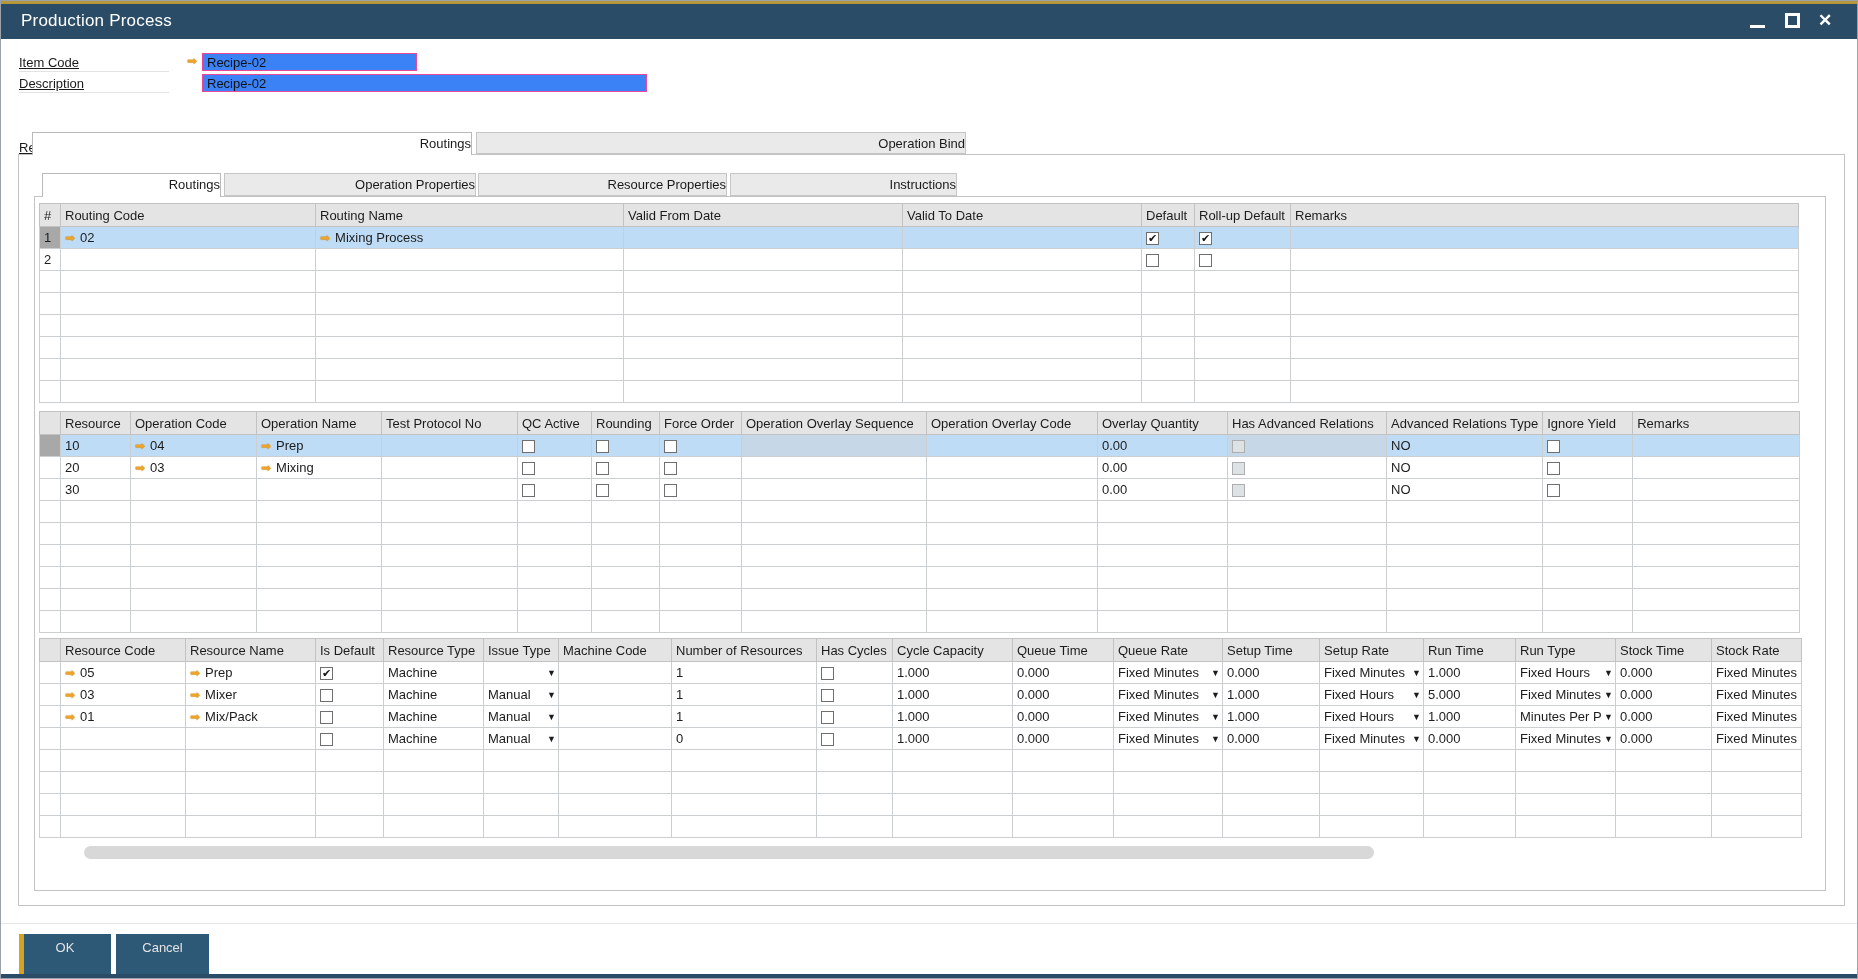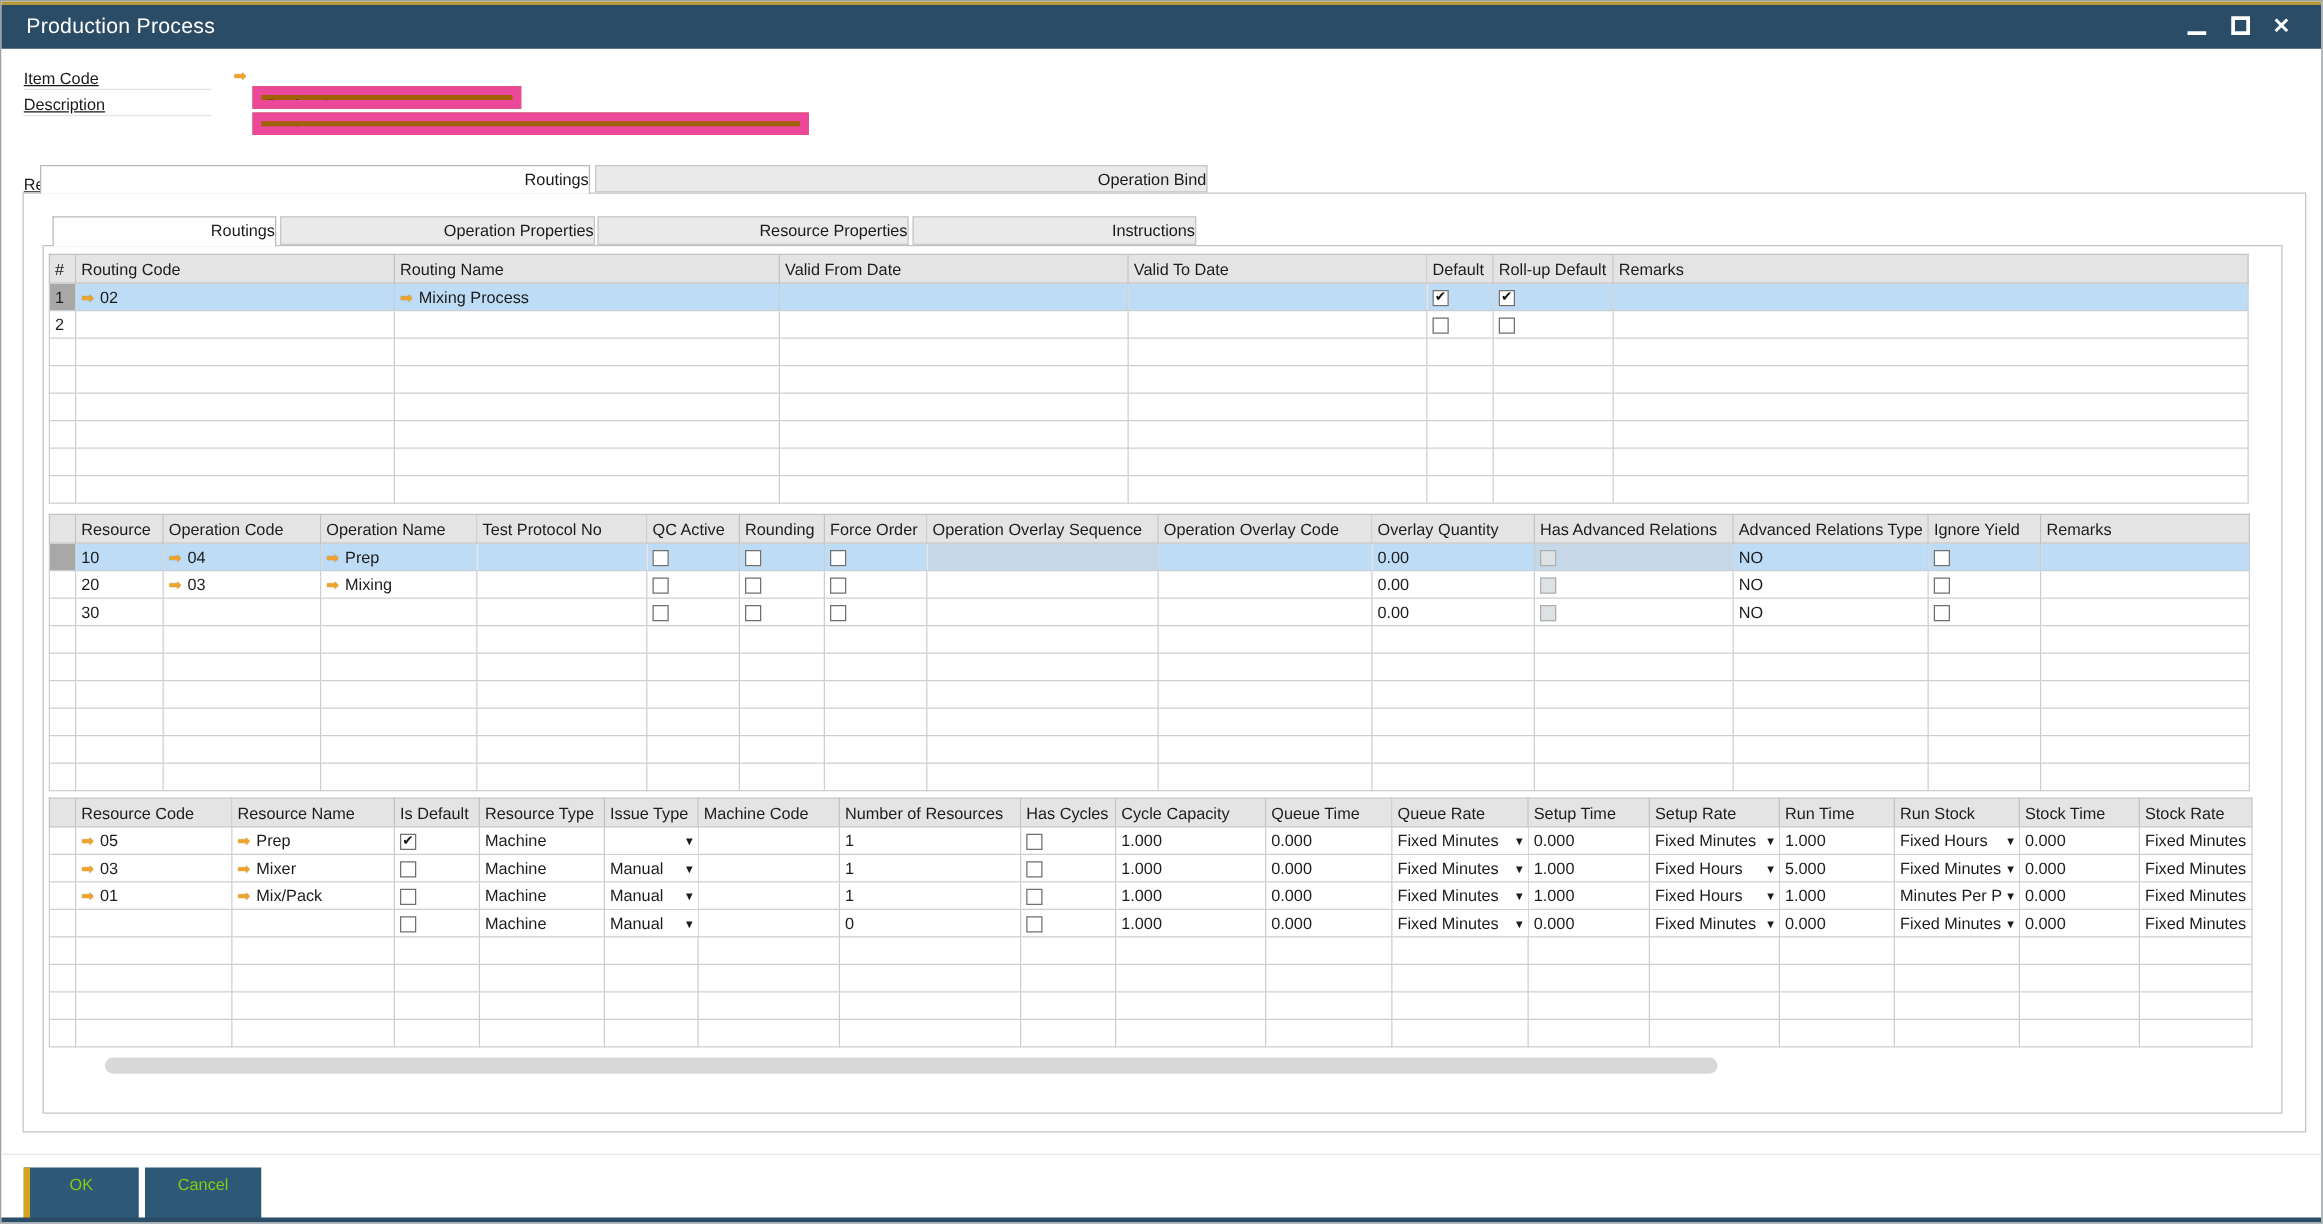--- a/index.html
+++ b/index.html
@@ -17,22 +17,22 @@
   .ctl-min .bar { position:absolute; left:8px; top:21px; width:15px; height:3px; background:#fff; }
   .ctl-max .box { position:absolute; left:8px; top:9px; width:15px; height:15px; border:3px solid #fff; }
   .ctl-close .x { position:absolute; left:6px; top:6px; color:#fff; font-size:17px; font-weight:bold; }
 
   
   .form-row { position:absolute; left:18px; height:19px; font-size:13px; color:#1a1a1a; }
   .form-label { position:absolute; left:0; top:2px; width:150px; border-bottom:1px solid #e3e3e3; height:17px;text-decoration:underline; }
   .link-arrow { color:#efa32b; font-size:12px; text-shadow:0 0 1px #a87708; }
   .form-arrow { position:absolute; left:168px; top:1px; }
   .form-field {
-    position:absolute; left:183px; top:16px; height:18px; background:#a16207;
-    border:7px solid #ec4899; font-size:13px; color:#111; padding:1px 4px; white-space:nowrap; overflow:hidden;
+    position:absolute; left:183px; top:0; height:18px; background:#3b82f6;
+    border:1px solid #ec4899; font-size:13px; color:#111; padding:1px 4px; white-space:nowrap; overflow:hidden;
   }
 
   
   .tab { position:absolute; font-size:13px; color:#1a1a1a; text-align:right; }
   .tab.active { background:#fff; border:1px solid #b9b9b9; border-bottom:none; z-index:5; }
   .tab.inactive { background:#eaeaea; border:1px solid #c6c6c6; z-index:1; }
   .tab .lbl { display:block; padding-top:3px; }
   .gbox { position:absolute; border:1px solid #c3c3c3; background:#fff; }
 
   
@@ -59,21 +59,21 @@
   }
   .cb.disabled { background:#dde2e5; border-color:#aeaeae; }
   .larr { margin-right:5px; }
 
   
   .hscroll { position:absolute; height:13px; background:#d8d8d8; border-radius:7px; }
 
   
   .divline { position:absolute; left:0; width:100%; height:1px; background:#e6e6e6; }
   .btn {
-    position:absolute; height:42px; background:#2d5876; color:#84cc16; font-size:13px;
+    position:absolute; height:42px; background:#2d5876; color:#e5e5e5; font-size:13px;
     text-align:center; line-height:27px; cursor:default;
   }
   .btn .goldstripe { position:absolute; left:0; top:0; width:5px; height:100%; background:#d7a21d; }
   .bottomblue { position:absolute; left:0; bottom:0; width:100%; height:4px; background:#2b4c66; }
 </style>
 </head>
 <body>
 
 <div id="window">
   <div class="topline"></div>
@@ -463,21 +463,21 @@
             <th>Issue Type</th>
             <th>Machine Code</th>
             <th>Number of Resources</th>
             <th>Has Cycles</th>
             <th>Cycle Capacity</th>
             <th>Queue Time</th>
             <th>Queue Rate</th>
             <th>Setup Time</th>
             <th>Setup Rate</th>
             <th>Run Time</th>
-            <th>Run Stock</th>
+            <th>Run Type</th>
             <th>Stock Time</th>
             <th>Stock Rate</th>
           </tr>
         </thead>
         <tbody>
           <tr>
             <td class="selector"></td>
             <td><span class="larr link-arrow">➡</span><span>05</span></td>
             <td><span class="larr link-arrow">➡</span><span>Prep</span></td>
             <td class="center"><span class="cb">✔</span></td>

